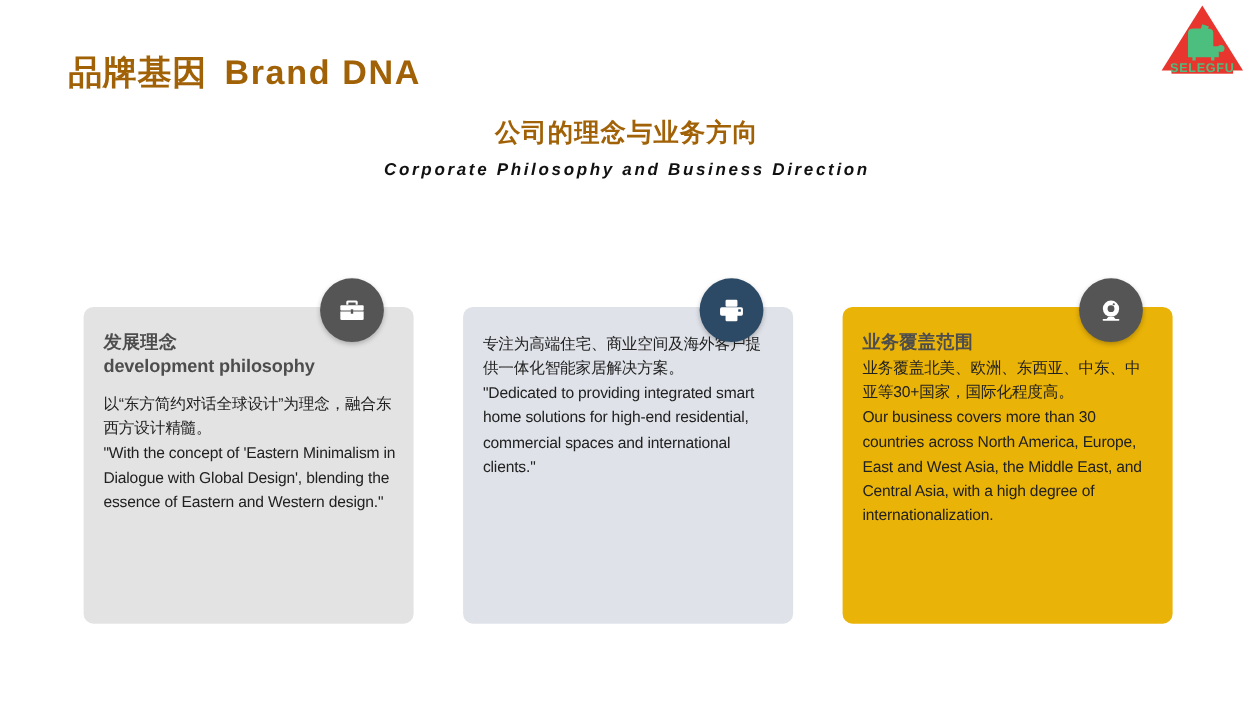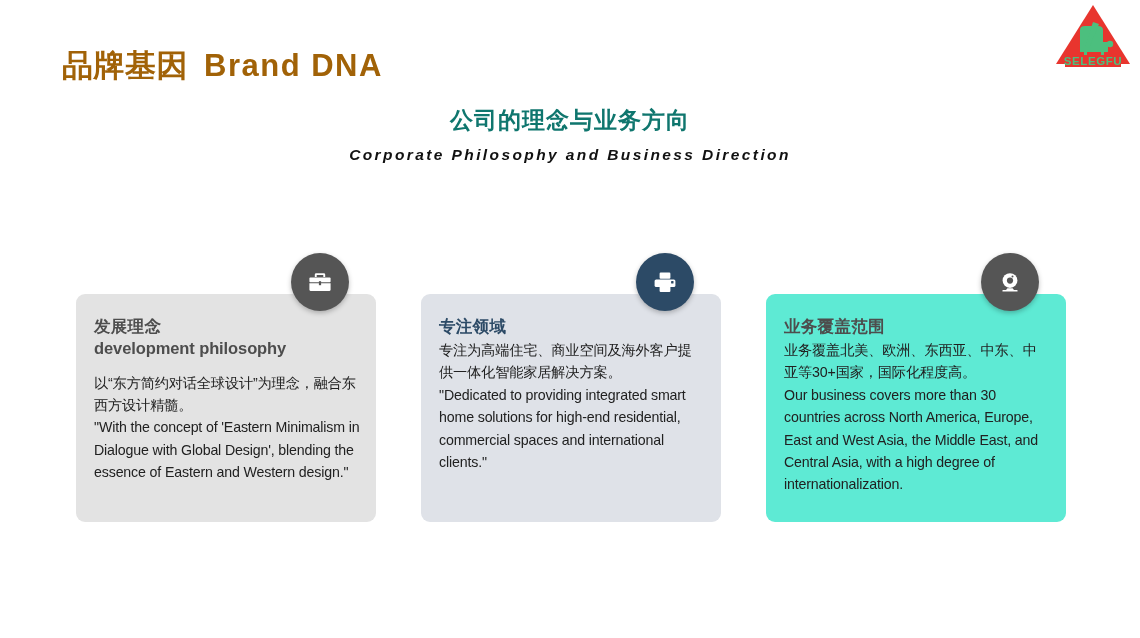--- a/index.html
+++ b/index.html
@@ -44,47 +44,47 @@
   .section-head {
     position: absolute;
     top: 106px;
     left: 0;
     width: 1140px;
     text-align: center;
   }
   .section-head .cn-sub {
     font-size: 23px;
     font-weight: bold;
-    color: #0f766e;
+    color: #a16207;
     letter-spacing: 1px;
     line-height: 1.25;
   }
   .section-head .en-sub {
     margin-top: 11px;
     font-family: Liberation Sans, sans-serif;
     font-size: 15.5px;
     font-weight: bold;
     font-style: italic;
     color: #111111;
     letter-spacing: 2.4px;
   }
 
   
   .card {
     position: absolute;
-    top: 294px;
+    top: 279px;
     width: 300px;
-    height: 228px;
+    height: 288px;
     border-radius: 9px;
     box-sizing: border-box;
     padding: 22px 16px 10px 18px;
   }
   #card-0 { left: 76px;  background: #e3e3e3; }
   #card-1 { left: 421px; background: #dfe2e8; }
-  #card-2 { left: 766px; background: #5eead4; }
+  #card-2 { left: 766px; background: #eab308; }
 
   .card-title-cn {
     font-size: 16.5px;
     font-weight: bold;
     line-height: 1.32;
     letter-spacing: 0.3px;
   }
   .card-title-en {
     font-size: 16.5px;
     font-weight: bold;
@@ -161,21 +161,20 @@
 <div class="icon-badge" id="badge-0">
   <svg width="28" height="28" viewBox="0 0 28 28">
     <path d="M10.2 5.2 h7.6 a1.4 1.4 0 0 1 1.4 1.4 V9 h-1.9 V7.1 h-6.6 V9 H8.8 V6.6 a1.4 1.4 0 0 1 1.4-1.4 z" fill="#ffffff"></path>
     <rect x="3.4" y="9.6" width="21.2" height="4.6" rx="0.9" fill="#ffffff"></rect>
     <path d="M3.4 15.2 h21.2 v6.6 a1.1 1.1 0 0 1 -1.1 1.1 H4.5 a1.1 1.1 0 0 1 -1.1 -1.1 z" fill="#ffffff"></path>
     <rect x="12.9" y="13.2" width="2.2" height="4" fill="#555555"></rect>
   </svg>
 </div>
 
 <div class="card" id="card-1">
-  <div class="card-title-cn">专注领域</div>
   <div class="card-body">专注为高端住宅、商业空间及海外客户提供一体化智能家居解决方案。
 "Dedicated to providing integrated smart home solutions for high-end residential, commercial spaces and international clients."</div>
 </div>
 <div class="icon-badge" id="badge-1">
   <svg width="28" height="28" viewBox="0 0 28 28">
     <rect x="8.6" y="4.6" width="10.8" height="6.2" rx="1.1" fill="#ffffff"></rect>
     <rect x="3.6" y="11.4" width="20.8" height="7.6" rx="1.6" fill="#ffffff"></rect>
     <rect x="20.1" y="13.1" width="2.4" height="2.4" rx="0.5" fill="#2c4a66"></rect>
     <rect x="8.6" y="15.4" width="10.8" height="8.6" rx="1.1" fill="#ffffff"></rect>
     <rect x="9.9" y="16.7" width="8.2" height="6.1" rx="0.6" fill="#2c4a66" opacity="0"></rect>

